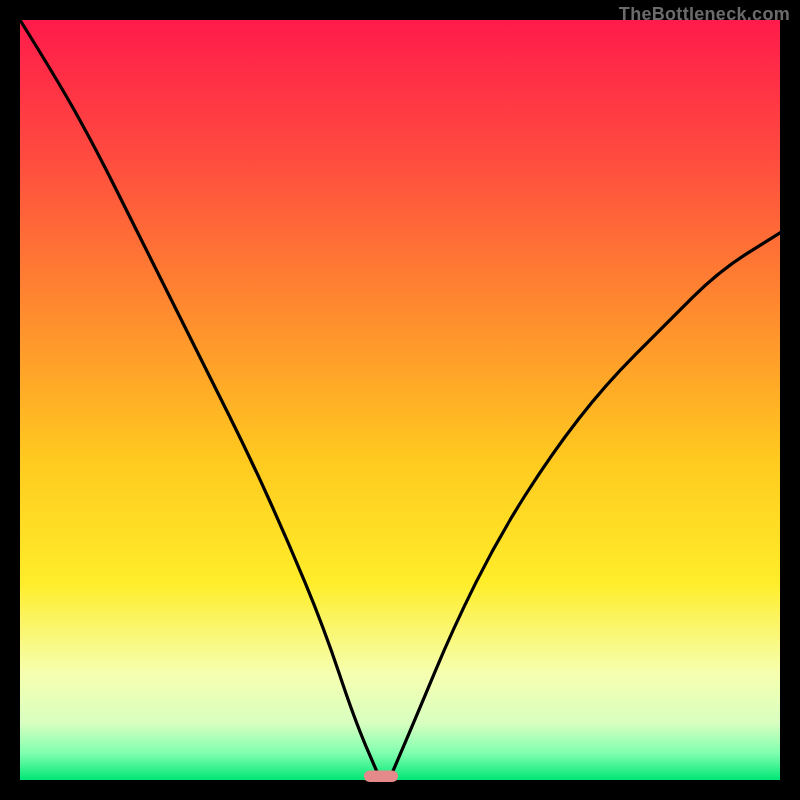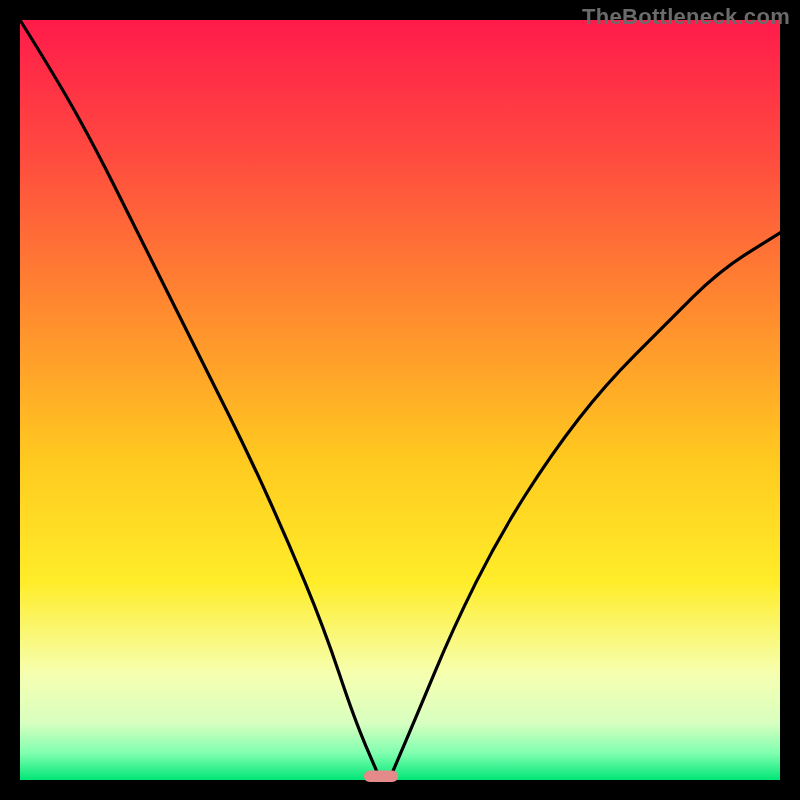--- a/index.html
+++ b/index.html
@@ -13,21 +13,21 @@
   }
   .chart-container {
     position: relative;
     width: 800px;
     height: 800px;
   }
   .watermark {
     position: absolute;
     top: 4px;
     right: 10px;
-    font-size: 22px;
+    font-size: 18px;
     font-weight: 600;
     color: #6b6b6b;
     letter-spacing: 0.3px;
     z-index: 50;
   }
   svg {
     display: block;
   }
 </style>
 </head>

